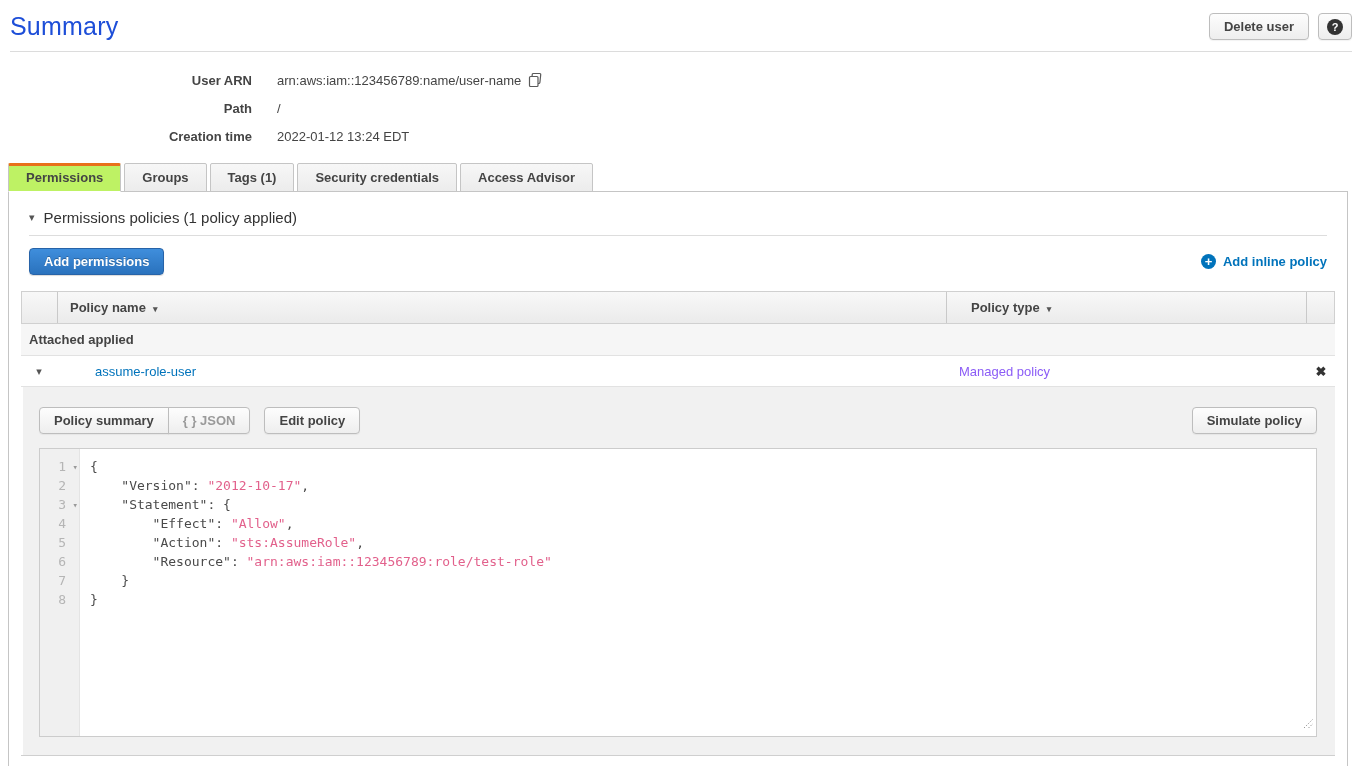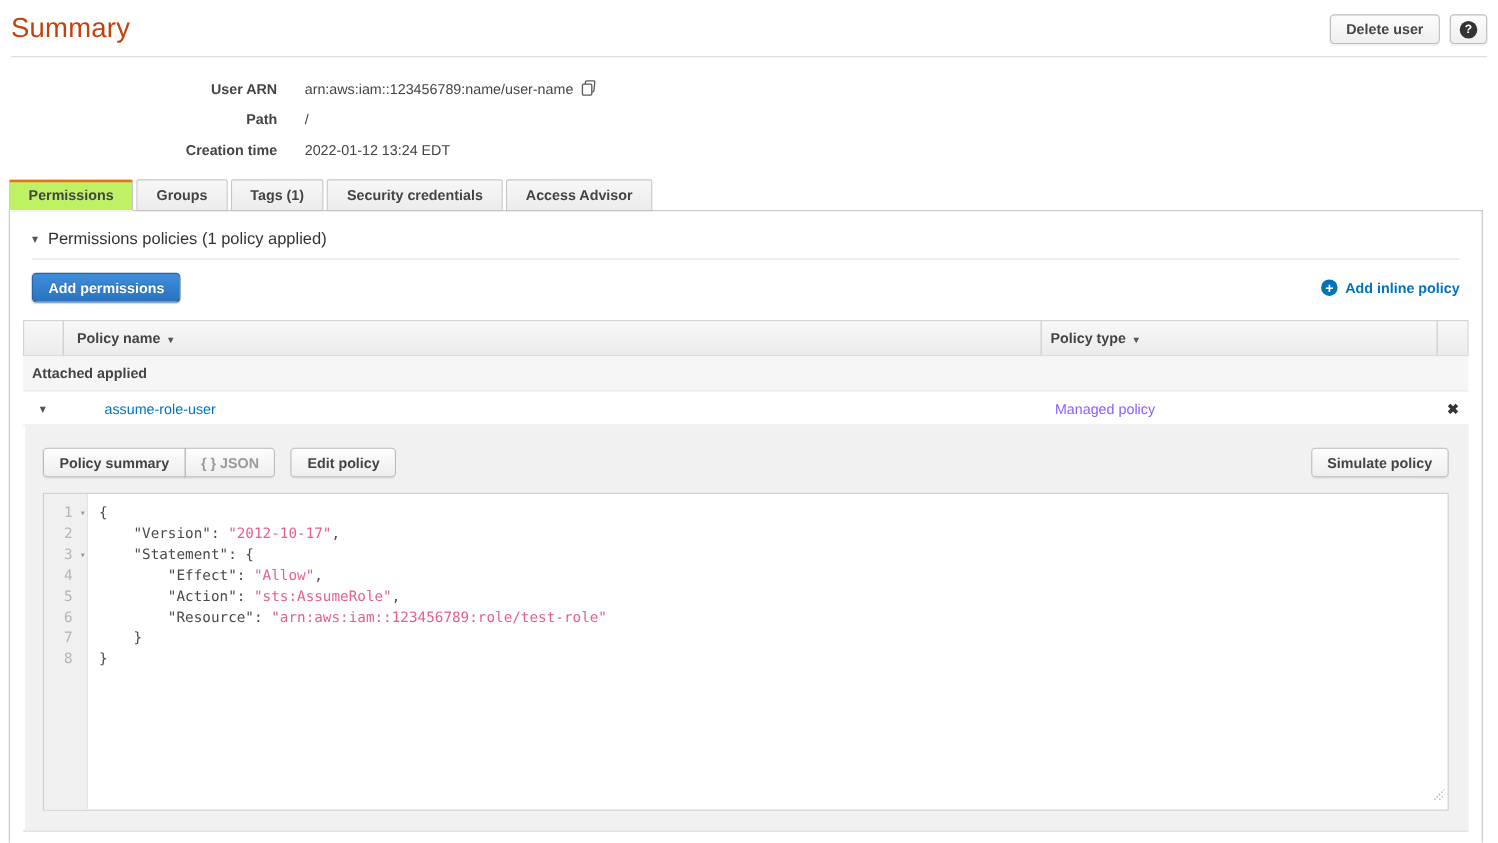--- a/index.html
+++ b/index.html
@@ -2,21 +2,21 @@
 <html><head>
 <meta charset="utf-8">
 <style>
   * { margin:0; padding:0; box-sizing:border-box; }
   html,body { width:1362px; height:766px; overflow:hidden; background:#fff;
     font-family:"Liberation Sans", sans-serif; color:#444; }
 
   
   .page-header { display:flex; align-items:center; justify-content:space-between;
     padding:12px 10px 10px 10px; }
-  .page-title { font-size:25px; font-weight:400; color:#c2410c; letter-spacing:0.2px; }
+  .page-title { font-size:25px; font-weight:400; color:#1d4ed8; letter-spacing:0.2px; }
   .header-actions { display:flex; gap:9px; align-items:center;padding-left:20px; }
   .btn { display:inline-flex; align-items:center; justify-content:center; height:27px;
     padding:0 14px; font-size:13px; font-weight:bold; color:#444;
     background:linear-gradient(#fdfdfd,#eeeeee); border:1px solid #bdbdbd; border-radius:4px;
     box-shadow:0 1px 1px rgba(0,0,0,0.05); cursor:pointer; white-space:nowrap;
     font-family:"Liberation Sans", sans-serif; }
   .btn-help { padding:0 8px; }
   .help-circle { width:16px; height:16px; border-radius:50%; background:#333; color:#fff;
     font-size:11px; font-weight:bold; display:flex; align-items:center; justify-content:center; }
   .header-divider { border-bottom:1px solid #dcdcdc; margin:0 10px; }
@@ -51,21 +51,21 @@
   .plus-circle { width:15px; height:15px; border-radius:50%; background:#0073bb; color:#fff;
     font-size:13px; font-weight:bold; display:flex; align-items:center; justify-content:center; line-height:1; }
 
   
   .tbl { margin:16px 12px 0 12px; font-size:13px; }
   .tbl-header { display:flex; height:33px; align-items:stretch;
     background:linear-gradient(#f8f8f8,#ebebeb); border:1px solid #d0d0d0; }
   .tbl-header .col { display:flex; align-items:center; font-weight:bold; color:#444; cursor:pointer; }
   .col-sel { width:36px; border-right:1px solid #c9c9c9; }
   .col-name { flex:1; padding-left:12px; }
-  .col-type { width:360px; padding-left:8px; border-left:1px solid #c9c9c9; }
+  .col-type { width:360px; padding-left:24px; border-left:1px solid #c9c9c9; }
   .col-last { width:28px; border-left:1px solid #c9c9c9; justify-content:center; }
   .sort-caret { font-size:9px; color:#555; margin-left:7px; padding-top:2px; }
 
   .tbl-group-row { height:32px; display:flex; align-items:center; background:#f6f6f6;
     border-bottom:1px solid #e2e2e2; font-weight:bold; color:#444; padding-left:8px; }
 
   .tbl-row { display:flex; height:31px; align-items:stretch; background:#fff; border-bottom:1px solid #e2e2e2; }
   .tbl-row .cell { display:flex; align-items:center; }
   .cell-sel { width:36px; justify-content:center; }
   .row-caret { font-size:11px; color:#555; cursor:pointer; }

